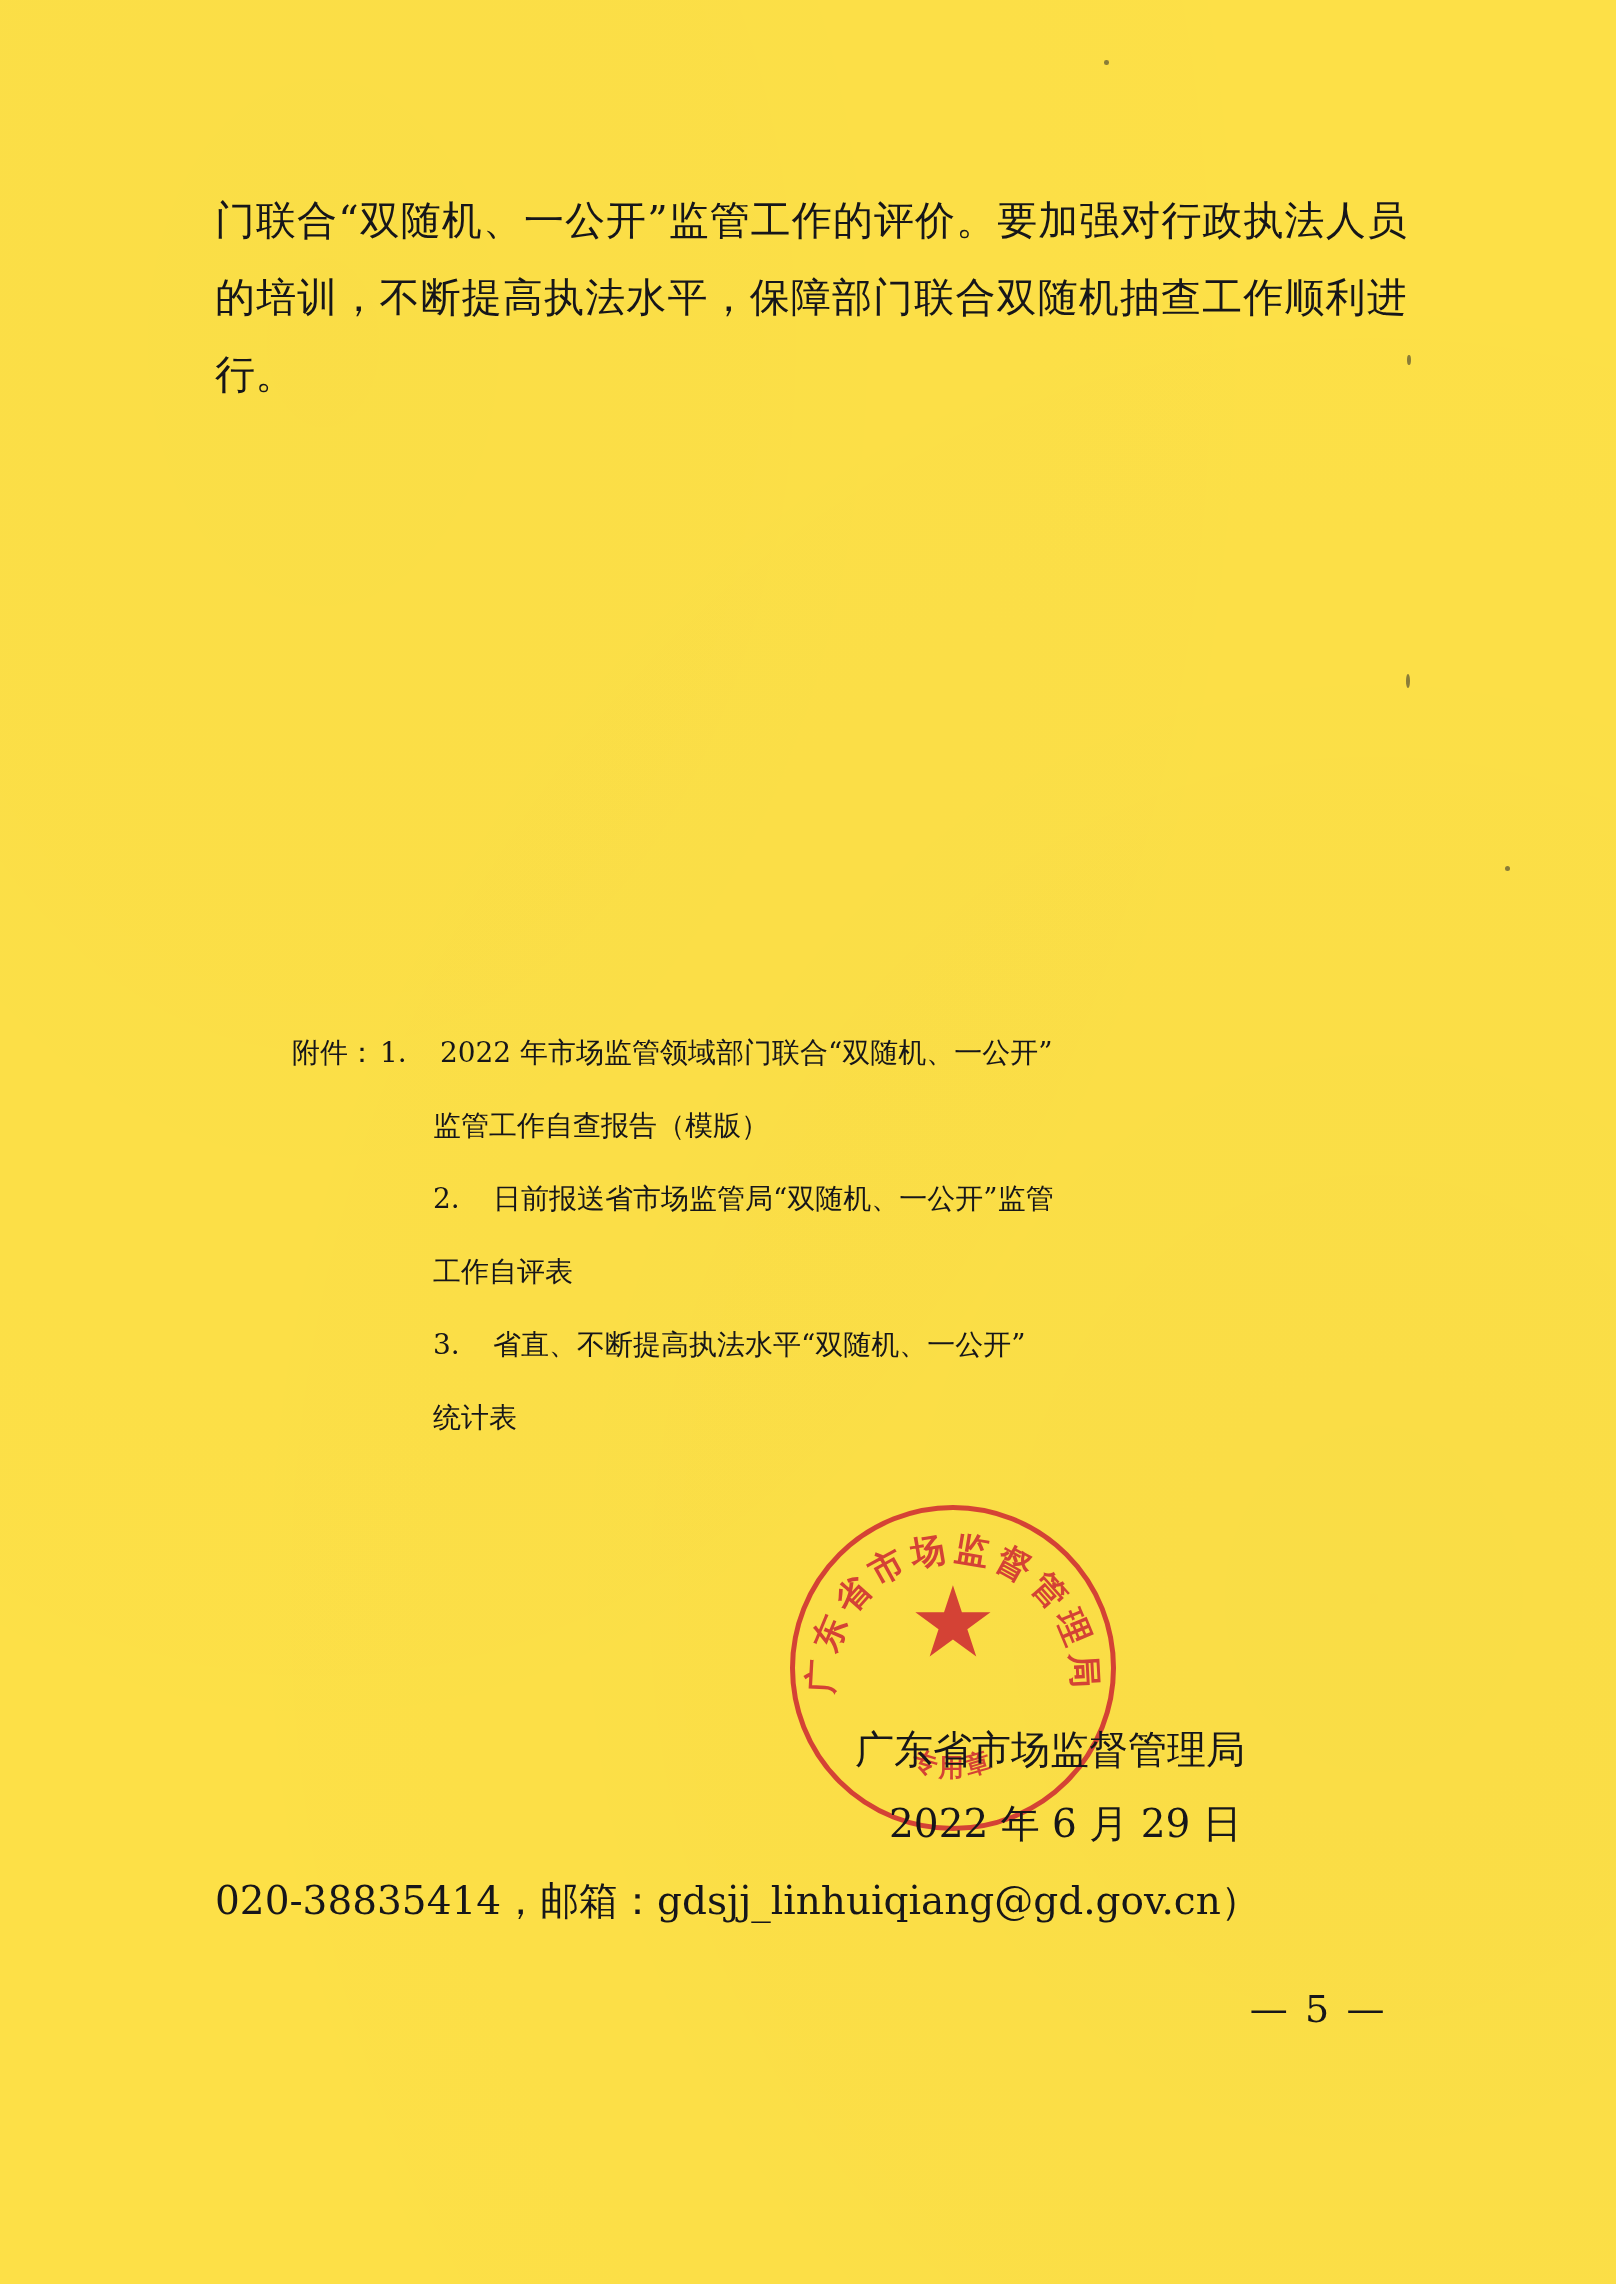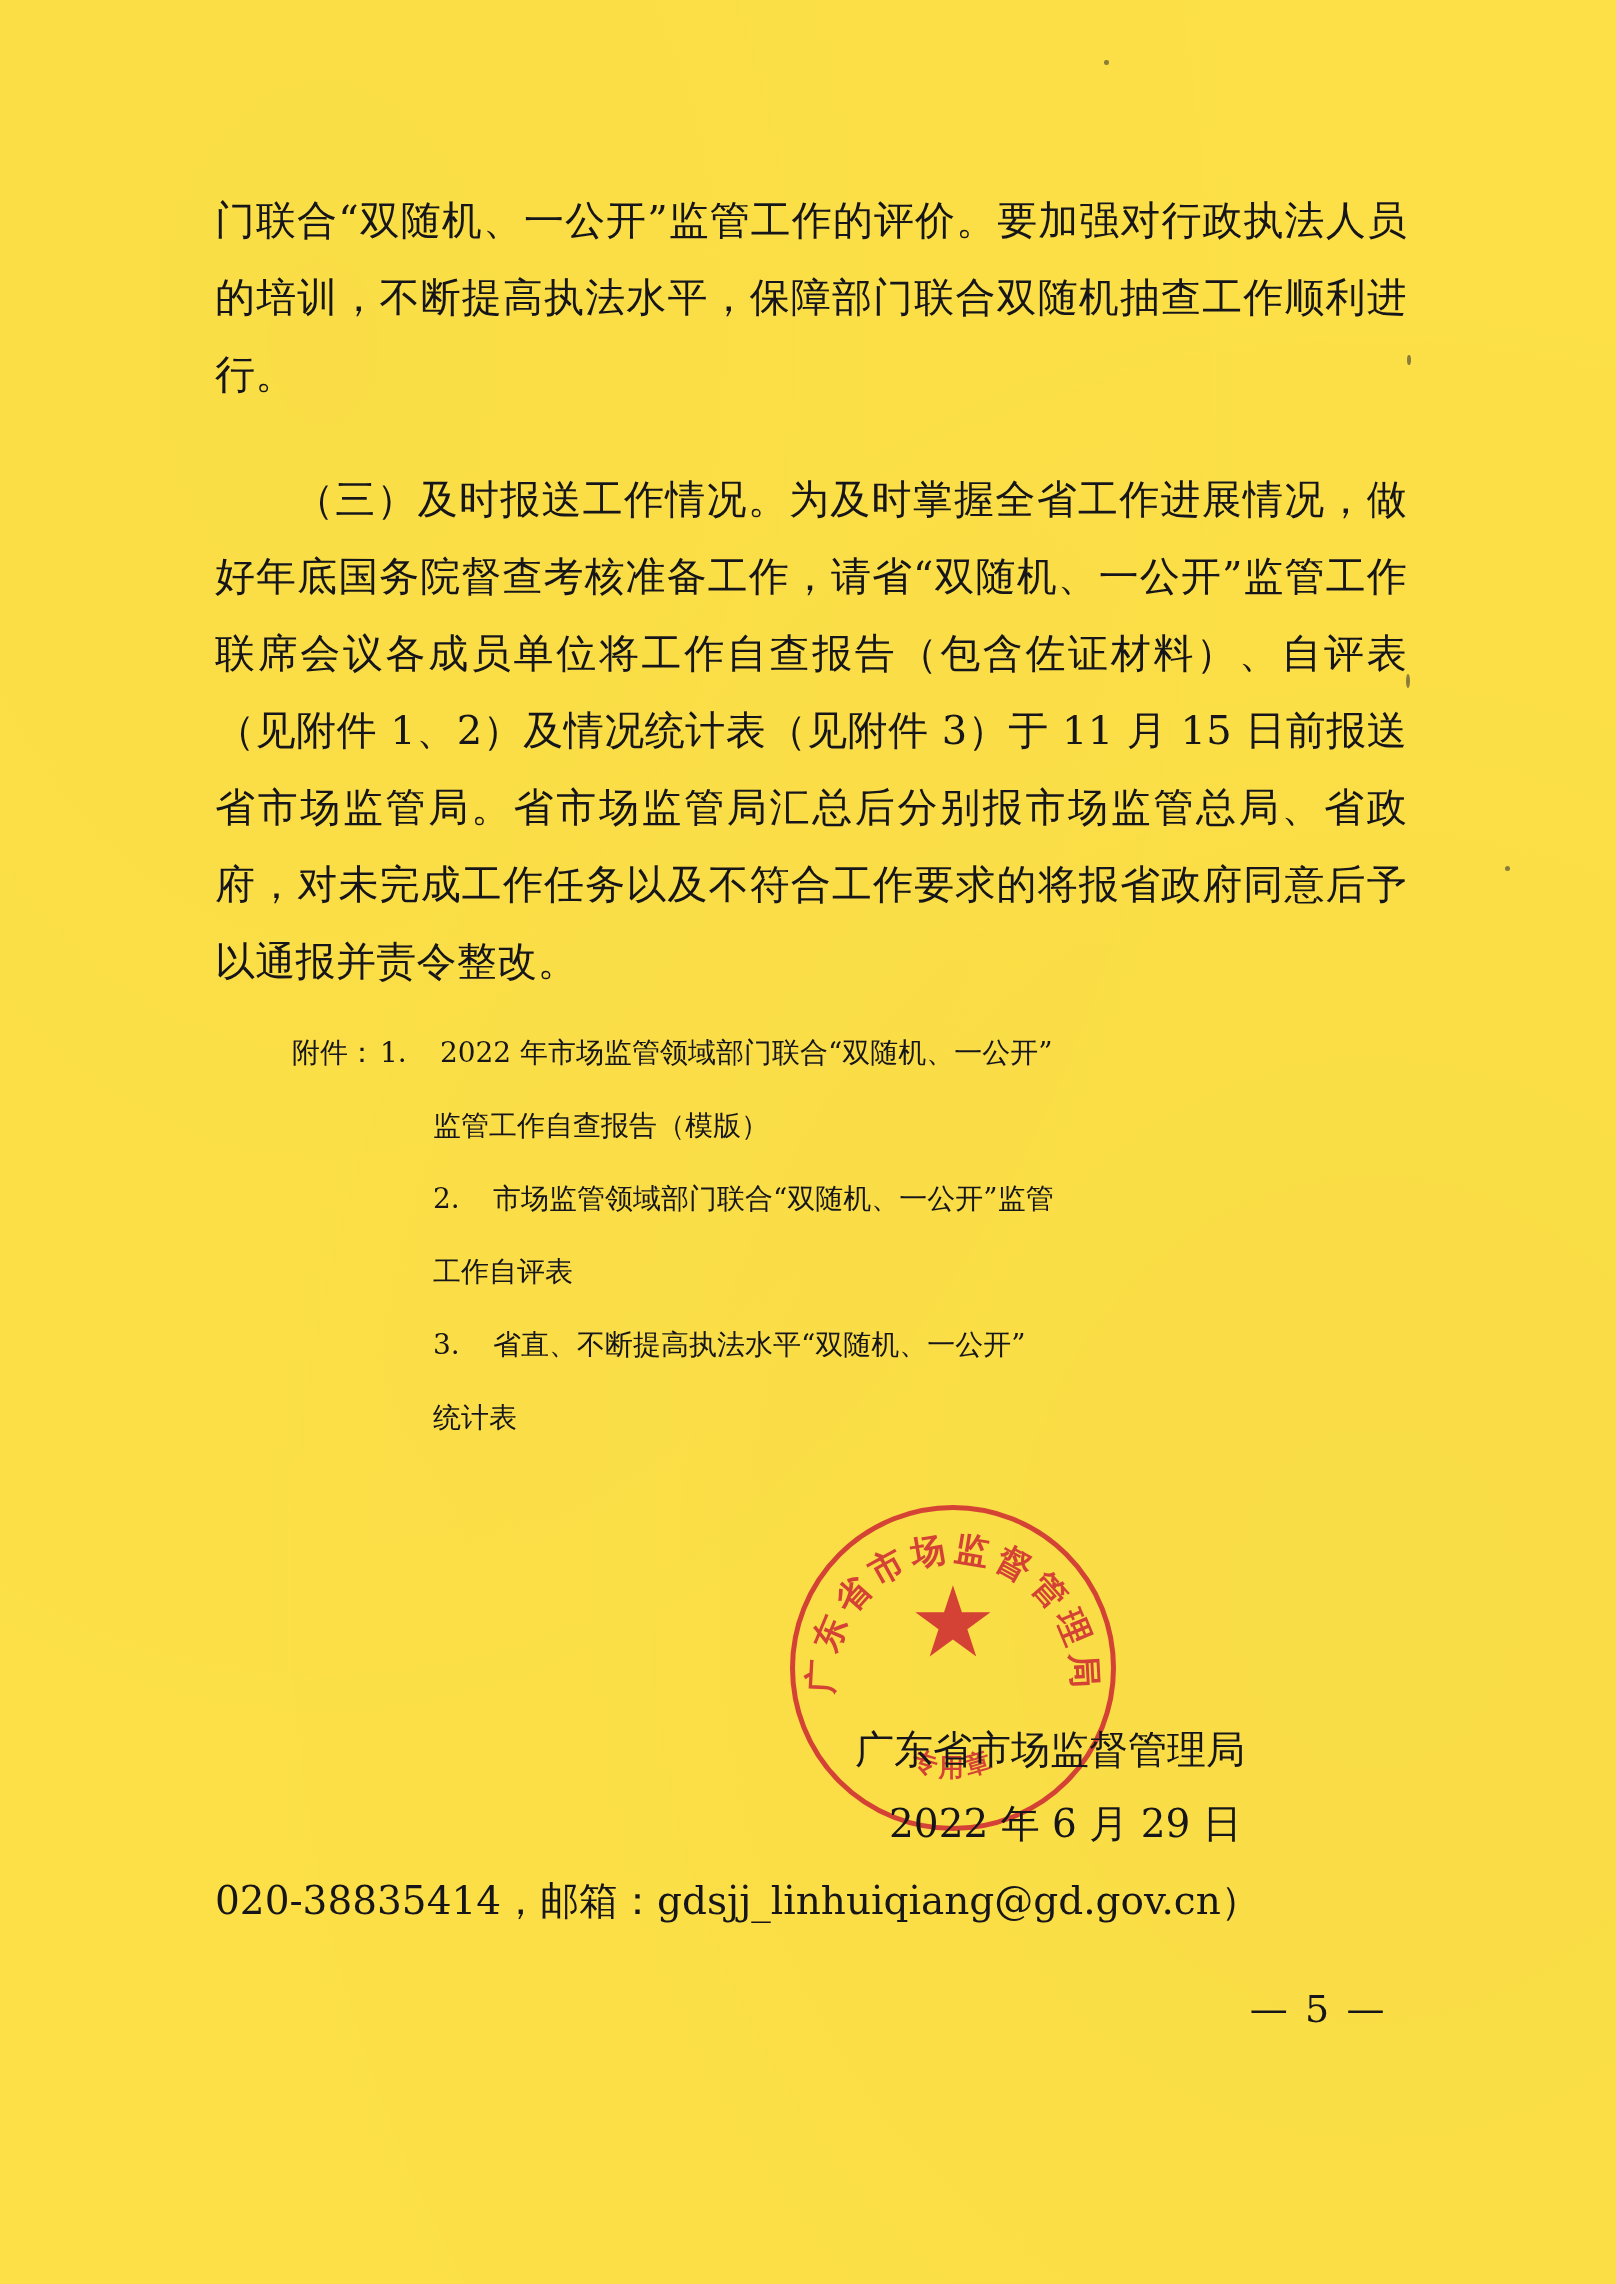--- a/index.html
+++ b/index.html
@@ -186,38 +186,37 @@
 
 <div id="page">
 
   <div class="speck" style="left:1104px;top:60px;width:4.6px;height:4.6px;"></div>
   <div class="speck" style="left:1407px;top:355px;width:3.9px;height:10.4px;"></div>
   <div class="speck" style="left:1406px;top:674px;width:3.9px;height:14.3px;"></div>
   <div class="speck" style="left:1505px;top:866px;width:5.2px;height:5.2px;"></div>
 
   <div class="body-text">
     <p class="para gap-after">门联合“双随机、一公开”监管工作的评价。要加强对行政执法人员的培训，不断提高执法水平，保障部门联合双随机抽查工作顺利进行。</p>
-    <p class="para indent">（三）及时报送工作情况。为及时掌握全省工作进展情况，做好年底国务院督查考核准备工作，请省“双随机、一公开”监管工作联席会议各成员单位将工作自查报告（包含佐证材料）、自评表（见附件 1、2）及情况统计表（见附件 3）于 11 月 15 日前报送省市场监管局。省市场监管局汇总后分别报市场监管总局、省政府，对未完成工作任务以及不符合工作要求的将报省政府同意后予以通报并责令整改。</p>
   </div>
 
   <div class="attach-block">
 
     <div class="attach-row">
       <span class="attach-label">附件：</span>
       <span class="attach-num">1.</span>
       <span class="attach-text">2022 年市场监管领域部门联合“双随机、一公开”</span>
     </div>
     <div class="attach-cont">
       <span>监管工作自查报告（模版）</span>
     </div>
 
     <div class="attach-row">
       <span class="attach-spacer"></span>
       <span class="attach-num">2.</span>
-      <span class="attach-text">市场监管领域部门联合“双随机、一公开”监管</span>
+      <span class="attach-text">日前报送省市场监管局“双随机、一公开”监管</span>
     </div>
     <div class="attach-cont">
       <span>工作自评表</span>
     </div>
 
     <div class="attach-row">
       <span class="attach-spacer"></span>
       <span class="attach-num">3.</span>
       <span class="attach-text">省直、不断提高执法水平“双随机、一公开”</span>
     </div>

